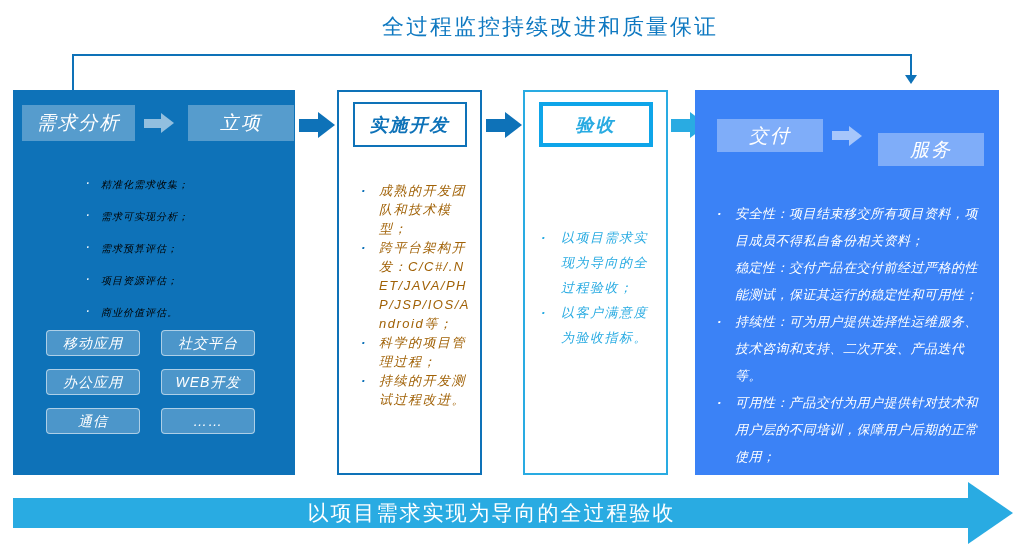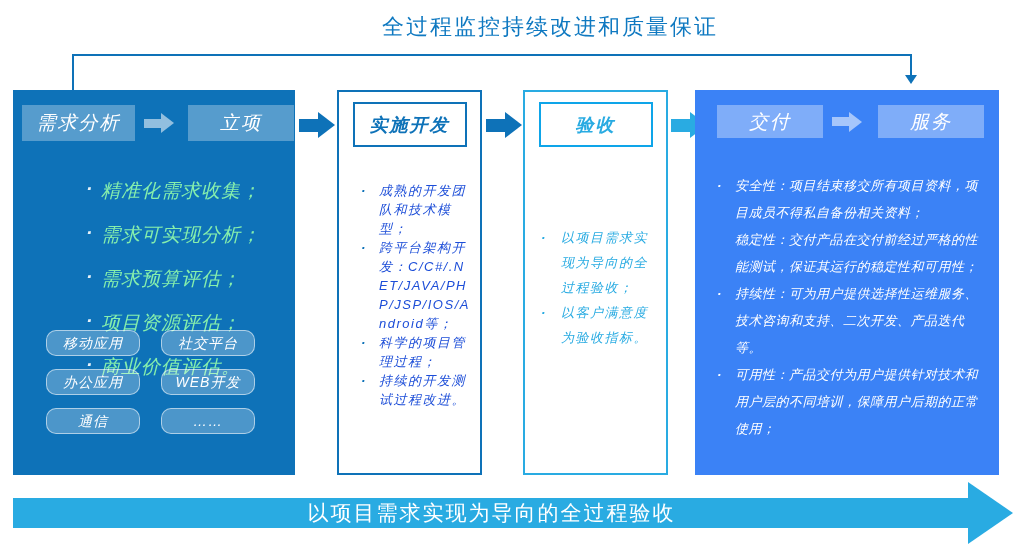--- a/index.html
+++ b/index.html
@@ -31,21 +31,21 @@
   .hdr-row { display: flex; align-items: center; padding-top: 15px; }
   .p1 .hdr-row { padding-left: 9px; }
   .p4 .hdr-row { padding-left: 22px; }
   .step-btn { background: rgba(255,255,255,0.30); color: #ffffff; text-align: center;
               font-size: 19px; letter-spacing: 2px; display: flex; align-items: center; justify-content: center; }
   .p1 .step-btn { height: 36px; }
   .p1 .step-btn.b1 { width: 113px; }
   .p1 .step-btn.b2 { width: 106px; margin-left: 8px; }
   .p4 .step-btn { height: 33px; background: rgba(255,255,255,0.35); }
   .p4 .step-btn.b1 { width: 106px; }
-  .p4 .step-btn.b2 { width: 106px; margin-left: 10px; }
+  .p4 .step-btn.b2 { width: 106px; margin-left: 10px; margin-top: 28px; }
 
   
   .mini-arrow { display: flex; align-items: center; margin: 0 6px 0 9px; }
   .mini-arrow .shaft { width: 17px; height: 9px; background: rgba(255,255,255,0.55); }
   .mini-arrow .head { width: 0; height: 0; border-top: 10px solid transparent;
                       border-bottom: 10px solid transparent; border-left: 13px solid rgba(255,255,255,0.55); }
 
   
   .flow-arrow { position: absolute; top: 112px; display: flex; align-items: center; }
   .flow-arrow .shaft { width: 19px; height: 13px; background: #0e72b8; }
@@ -56,37 +56,37 @@
   .fa3 { left: 671px; }
   .fa3 .shaft { background: #29abe2; }
   .fa3 .head { border-left-color: #29abe2; }
 
   
   ul.bullets { list-style: none; }
   ul.bullets li { position: relative; }
   ul.bullets li::before { content: "\00B7"; position: absolute; font-weight: bold; }
 
   .p1 ul.bullets { margin: 37px 10px 0 88px; }
-  .p1 ul.bullets li { color: #86efac; font-size: 19px; letter-spacing: 1px; margin-bottom: 18px; }
+  .p1 ul.bullets li { color: #000000; font-size: 10px; letter-spacing: 1px; margin-bottom: 18px; }
   .p1 ul.bullets li::before { left: -15px; color: rgba(255,255,255,0.9); }
 
   .p1 .tags { position: absolute; left: 33px; top: 240px; display: grid;
               grid-template-columns: 94px 94px; column-gap: 21px; row-gap: 13px; }
   .tag { height: 26px; line-height: 24px; text-align: center; color: #ffffff; font-size: 14px;
          letter-spacing: 1px; background: rgba(255,255,255,0.26);
-         border: 1px solid rgba(255,255,255,0.55); border-radius: 10px; }
+         border: 1px solid rgba(255,255,255,0.55); border-radius: 4px; }
 
   .hdr-box { margin: 10px auto 0; width: 114px; height: 45px; display: flex;
              align-items: center; justify-content: center; font-size: 18px; font-weight: bold;
              letter-spacing: 2px; }
   .p2 .hdr-box { border: 2px solid #0e72b8; color: #0e72b8; }
-  .p3 .hdr-box { border: 2px solid #0ea5e9; color: #29abe2; }
+  .p3 .hdr-box { border: 4px solid #0ea5e9; color: #29abe2; }
 
   .p2 ul.bullets { margin: 34px 8px 0 40px; }
-  .p2 ul.bullets li { color: #1d4ed8; font-size: 13px; line-height: 19px; letter-spacing: 1.5px;
+  .p2 ul.bullets li { color: #a16207; font-size: 13px; line-height: 19px; letter-spacing: 1.5px;
                       word-break: break-all; }
   .p2 ul.bullets li::before { left: -18px; color: #0e72b8; }
 
   .p3 ul.bullets { margin: 78px 8px 0 36px; }
   .p3 ul.bullets li { color: #29abe2; font-size: 13px; line-height: 25px; letter-spacing: 1.5px; }
   .p3 ul.bullets li::before { left: -20px; color: #29abe2; }
 
   .p4 ul.bullets { margin: 34px 12px 0 40px; }
   .p4 ul.bullets li { color: #ffffff; font-size: 13px; line-height: 27px; letter-spacing: 0.5px; }
   .p4 ul.bullets li::before { left: -18px; color: rgba(255,255,255,0.95); }

